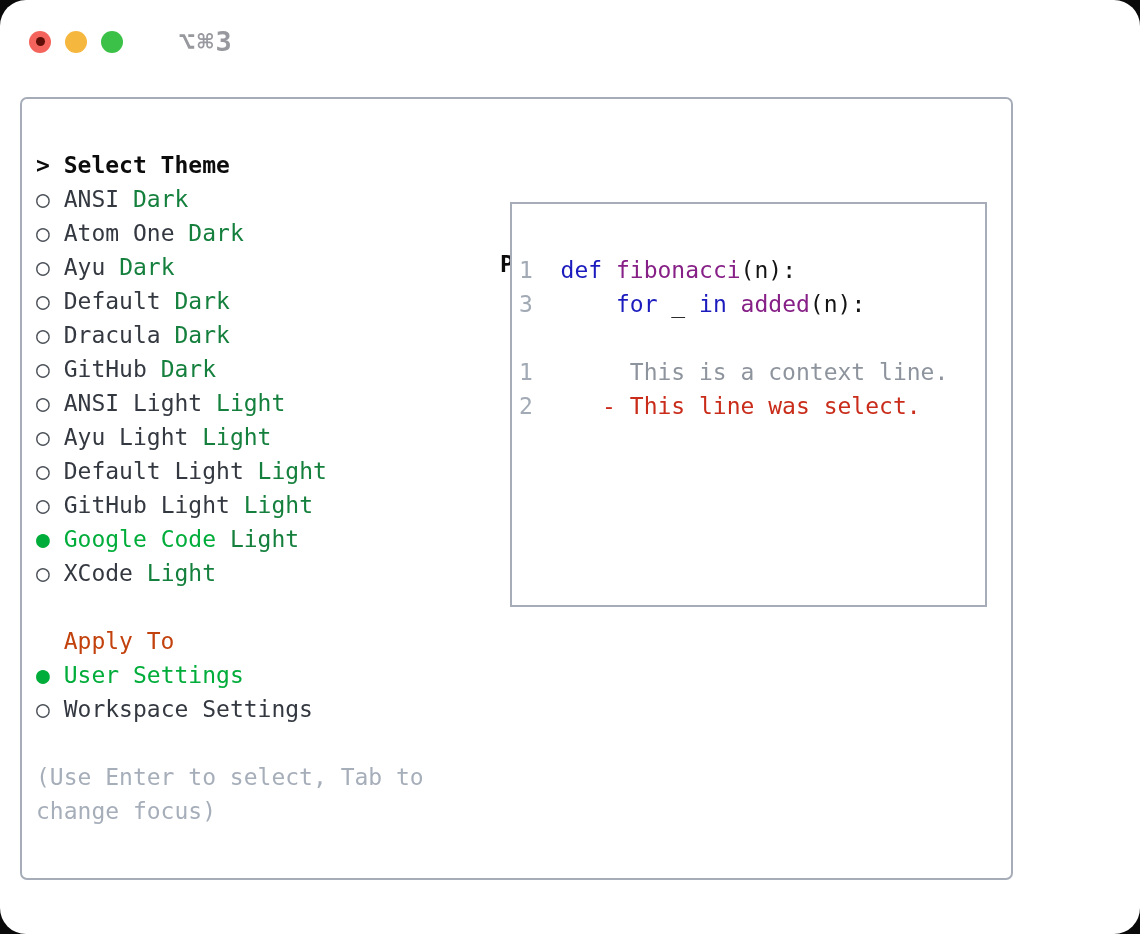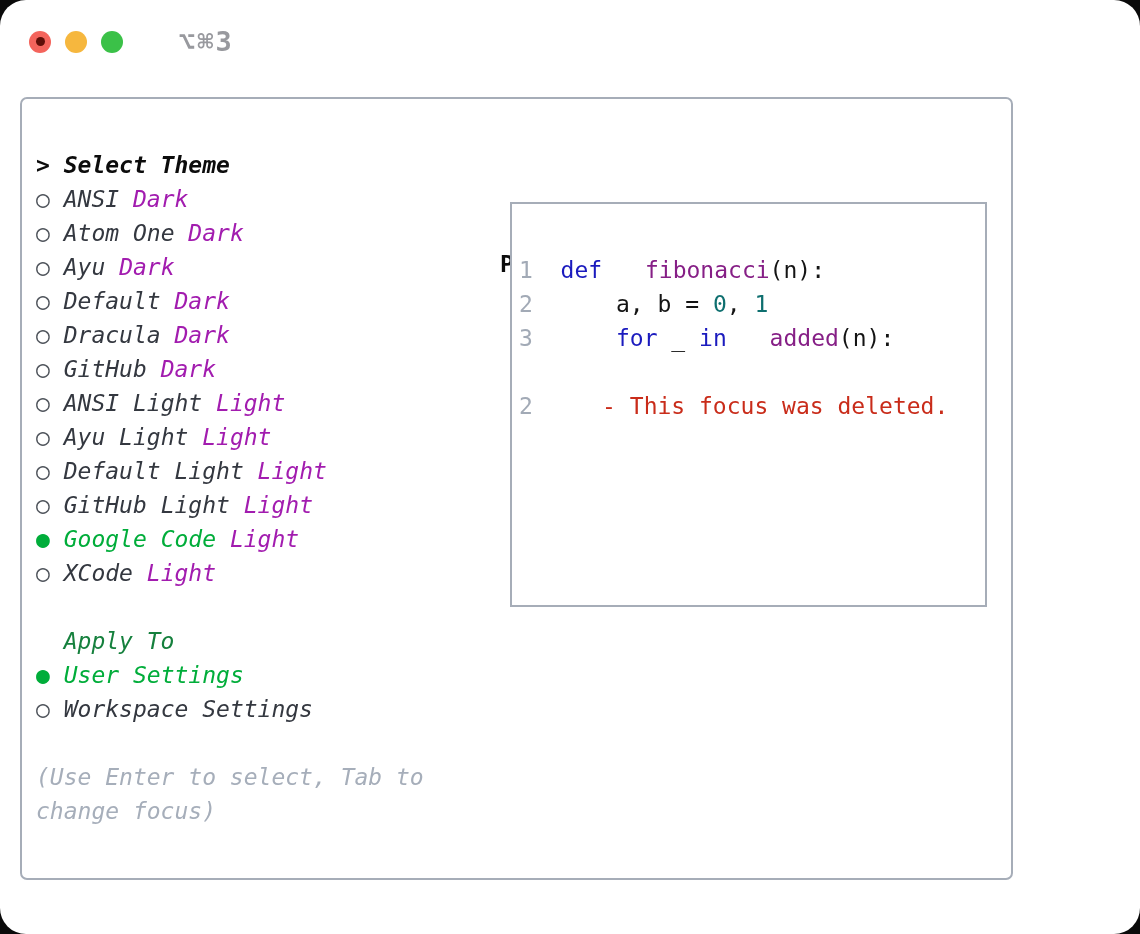--- a/index.html
+++ b/index.html
@@ -47,31 +47,30 @@
     width: 993px; height: 783px;
     border: 2px solid #a6adb8;
     border-radius: 7px;
     background: #ffffff;
   }
   
   .left-col {
     position: absolute; left: 14px; top: 49px;
     font-size: 23px; line-height: 34px;
     white-space: pre;
-    font-style: italic;
   }
   .row { height: 34px; white-space: pre; }
   .spacer { height: 34px; }
   .hdr { font-weight: bold; color: #0c0c0c; }
-  .subhdr { color: #15803d; }
+  .subhdr { color: #c2410c; }
   .marker { color: #51565d; }
   .marker.sel { color: var(--accent-green); }
   .item-name { color: #343840; }
   .item-name.sel { color: var(--accent-green); }
-  .item-variant { color: #a21caf; }
+  .item-variant { color: #15803d; }
   .hint { color: #a6aeba; text-align: center; }
   
   .preview-header {
     position: absolute; left: 478px; top: 148px;
     height: 34px; line-height: 34px;
     font-size: 23px; font-weight: bold; color: #0c0c0c;
     white-space: pre;
   }
   .preview-box {
     position: absolute; left: 488px; top: 103px;
@@ -81,21 +80,21 @@
     padding: 49px 6px 0 7px;
     overflow: hidden;
   }
   .pline {
     height: 34px; line-height: 34px;
     font-size: 23px; white-space: pre;
   }
   .lnum     { color: #a2aab6; }
   .plain    { color: #141414; }
   .keyword  { color: var(--code-keyword); }
-  .function { color: var(--code-function); margin-left: 29px; }
+  .function { color: var(--code-function); }
   .number   { color: var(--code-number); }
   .context  { color: var(--diff-context); }
   .deleted  { color: var(--diff-deleted); }
   .added    { color: var(--diff-added); }
 </style>
 </head>
 <body>
 
 <div class="window">
 
@@ -106,20 +105,20 @@
     <span class="light yellow"></span>
     <span class="light green"></span>
     <span class="win-title">⌥⌘3</span>
   </div>
 
   <div class="panel">
     <div class="left-col" id="left-col"><div class="row"><span class="hdr">&gt; Select Theme</span></div><div class="row"><span class="marker">○</span><span> </span><span class="item-name">ANSI</span><span> </span><span class="item-variant">Dark</span></div><div class="row"><span class="marker">○</span><span> </span><span class="item-name">Atom One</span><span> </span><span class="item-variant">Dark</span></div><div class="row"><span class="marker">○</span><span> </span><span class="item-name">Ayu</span><span> </span><span class="item-variant">Dark</span></div><div class="row"><span class="marker">○</span><span> </span><span class="item-name">Default</span><span> </span><span class="item-variant">Dark</span></div><div class="row"><span class="marker">○</span><span> </span><span class="item-name">Dracula</span><span> </span><span class="item-variant">Dark</span></div><div class="row"><span class="marker">○</span><span> </span><span class="item-name">GitHub</span><span> </span><span class="item-variant">Dark</span></div><div class="row"><span class="marker">○</span><span> </span><span class="item-name">ANSI Light</span><span> </span><span class="item-variant">Light</span></div><div class="row"><span class="marker">○</span><span> </span><span class="item-name">Ayu Light</span><span> </span><span class="item-variant">Light</span></div><div class="row"><span class="marker">○</span><span> </span><span class="item-name">Default Light</span><span> </span><span class="item-variant">Light</span></div><div class="row"><span class="marker">○</span><span> </span><span class="item-name">GitHub Light</span><span> </span><span class="item-variant">Light</span></div><div class="row"><span class="marker sel">●</span><span> </span><span class="item-name sel">Google Code</span><span> </span><span class="item-variant">Light</span></div><div class="row"><span class="marker">○</span><span> </span><span class="item-name">XCode</span><span> </span><span class="item-variant">Light</span></div><div class="spacer"></div><div class="row"><span class="subhdr">  Apply To</span></div><div class="row"><span class="marker sel">●</span><span> </span><span class="item-name sel">User Settings</span></div><div class="row"><span class="marker">○</span><span> </span><span class="item-name">Workspace Settings</span></div><div class="spacer"></div><div class="row"><span class="hint">(Use Enter to select, Tab to</span></div><div class="row"><span class="hint">change focus)</span></div></div>
     <div class="preview-header">Preview</div>
     <div class="preview-box" id="preview-box">
         <div class="pline"><span class="lnum">1</span><span class="plain">  </span><span class="keyword">def</span><span class="plain"> </span><span class="function">fibonacci</span><span class="plain">(n):</span></div>
-        <div class="pline"><span class="lnum">2</span><span class="plain">      a, b = </span><span class="number">0</span><span class="plain">, </span><span class="number">1</span></div>
         <div class="pline"><span class="lnum">3</span><span class="plain">      </span><span class="keyword">for</span><span class="plain"> _ </span><span class="keyword">in</span><span class="plain"> </span><span class="function">added</span><span class="plain">(n):</span></div>
         <div class="pline"><span class="lnum"></span></div>
-        <div class="pline"><span class="lnum">2</span><span class="deleted">     - This focus was deleted.</span></div>
+        <div class="pline"><span class="lnum">1</span><span class="context">       This is a context line.</span></div>
+        <div class="pline"><span class="lnum">2</span><span class="deleted">     - This line was select.</span></div>
       </div>
   </div>
 
 </div>
 
 </body></html>

